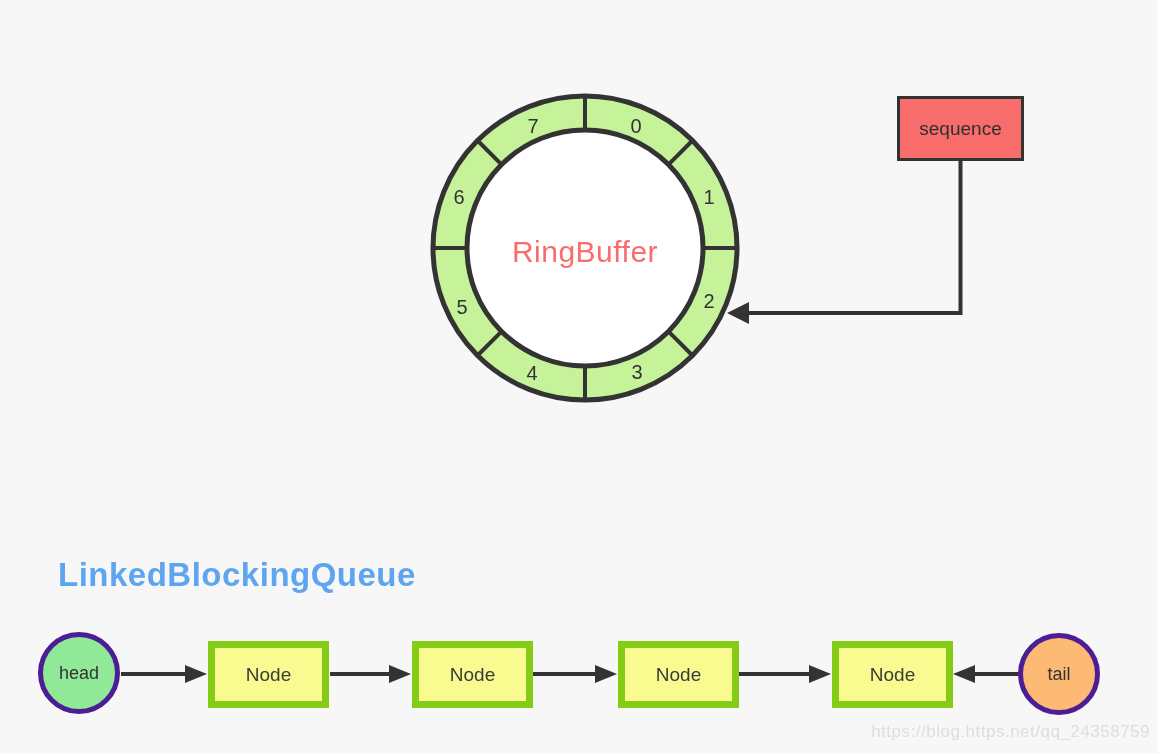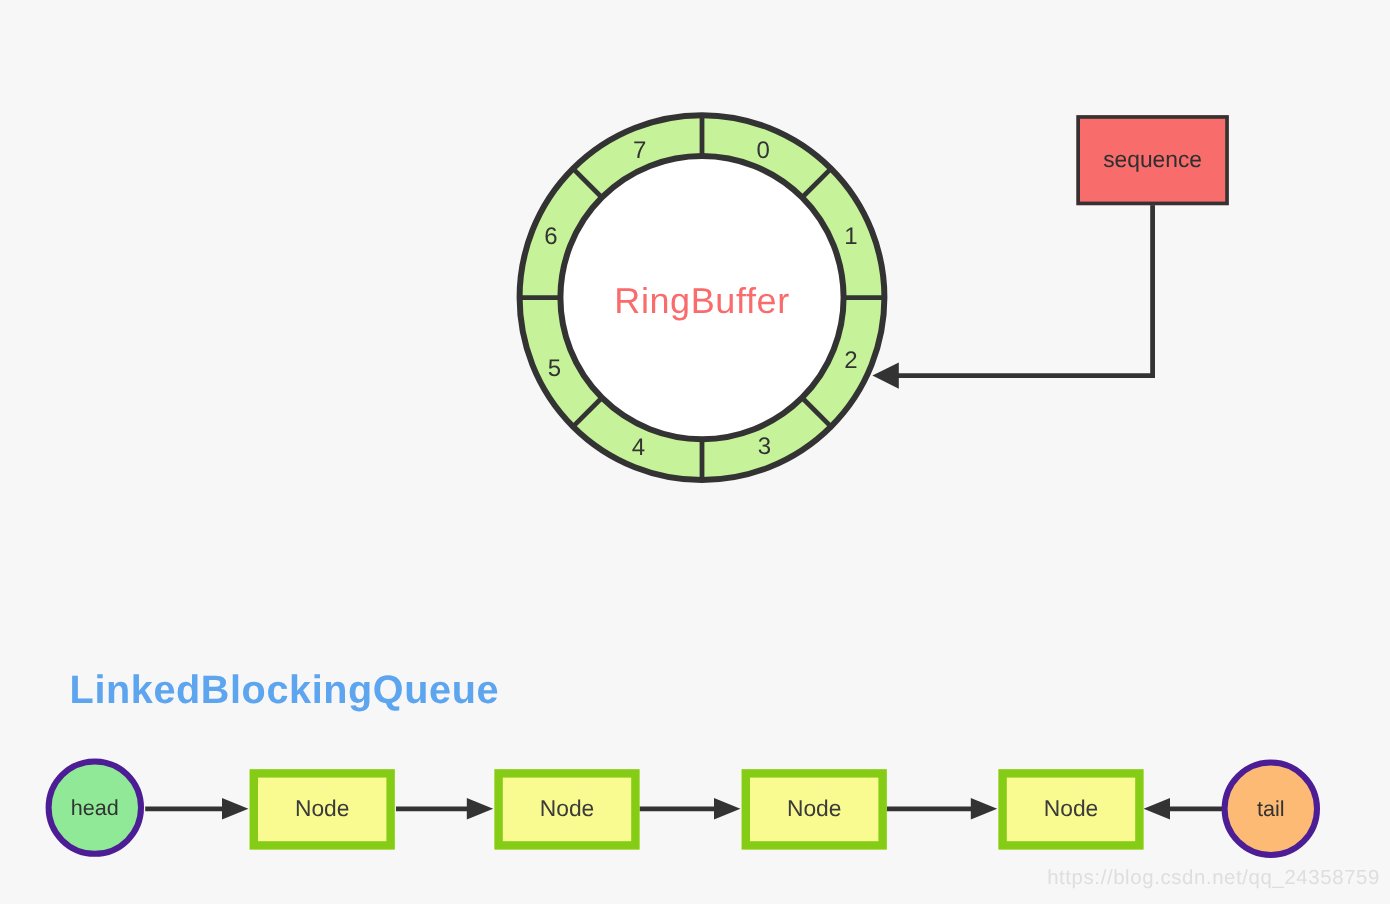--- a/index.html
+++ b/index.html
@@ -19,21 +19,21 @@
     left:585px;top:252px;transform:translate(-50%,-50%);
     color:#f96c6c;font-size:30px;font-weight:normal;letter-spacing:0.5px;
     white-space:nowrap;
   }
   .slot{
     transform:translate(-50%,-50%);
     color:#333333;font-size:20px;line-height:1;
   }
 
   .seq-box{
-    left:897px;top:96px;width:127px;height:75px;
+    left:897px;top:96px;width:127px;height:65px;
     background:#f96c6c;border:3px solid #333333;box-sizing:border-box;
     display:flex;align-items:center;justify-content:center;
     color:#2f2f2f;font-size:19px;
   }
 
   .queue-title{
     left:58px;top:556px;
     color:#5ea5f0;font-size:33px;font-weight:bold;letter-spacing:0.5px;
     white-space:nowrap;
   }
@@ -114,15 +114,15 @@
 
   <div class="abs queue-title">LinkedBlockingQueue</div>
 
   <div class="abs endpoint head">head</div>
   <div class="abs node-box" style="left:208px;">Node</div>
   <div class="abs node-box" style="left:412px;">Node</div>
   <div class="abs node-box" style="left:618px;">Node</div>
   <div class="abs node-box" style="left:832px;">Node</div>
   <div class="abs endpoint tail">tail</div>
 
-  <div class="abs watermark">https://blog.csdn.net/qq_24358759</div>
+  <div class="abs watermark">https://blog.https.net/qq_24358759</div>
 
 </div>
 
 </body></html>

